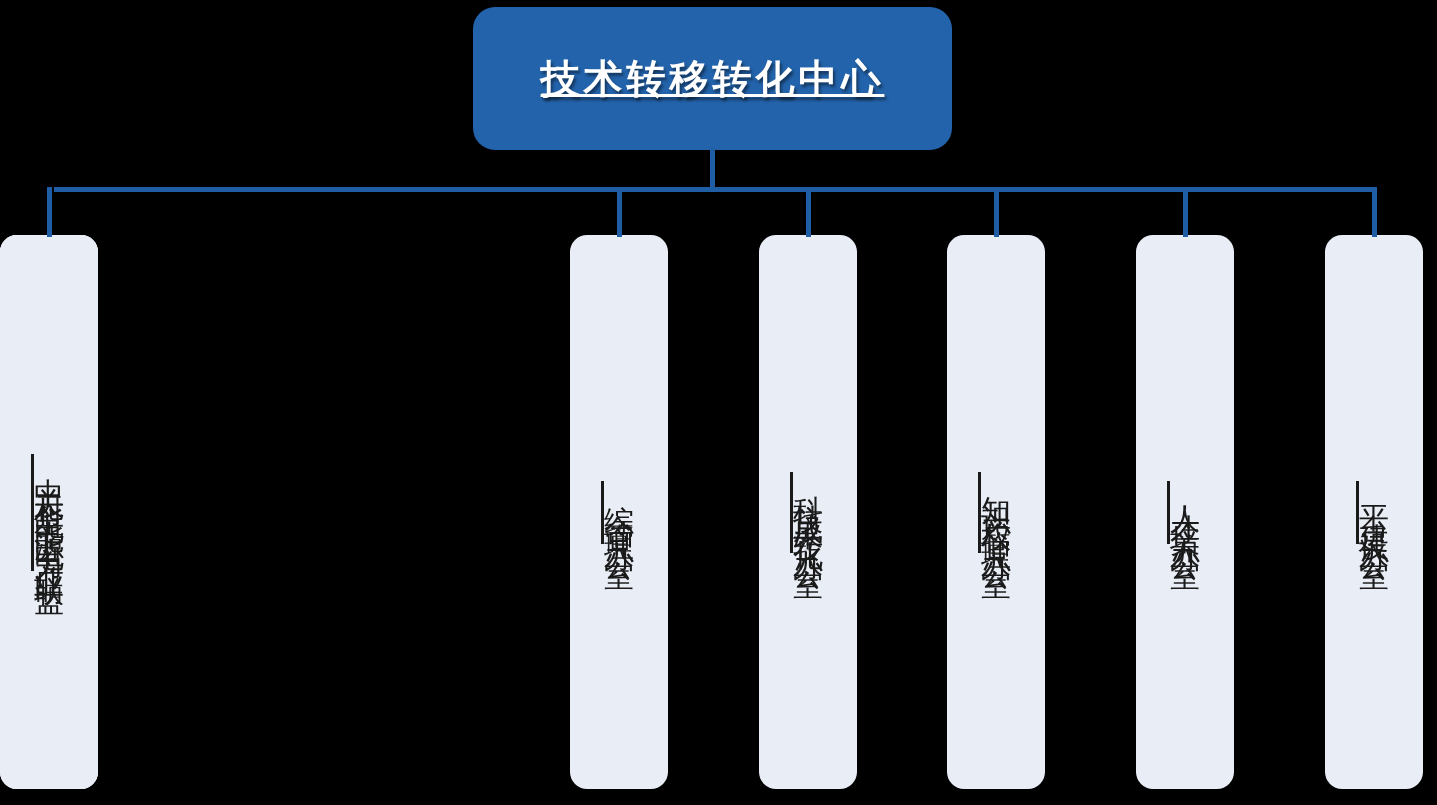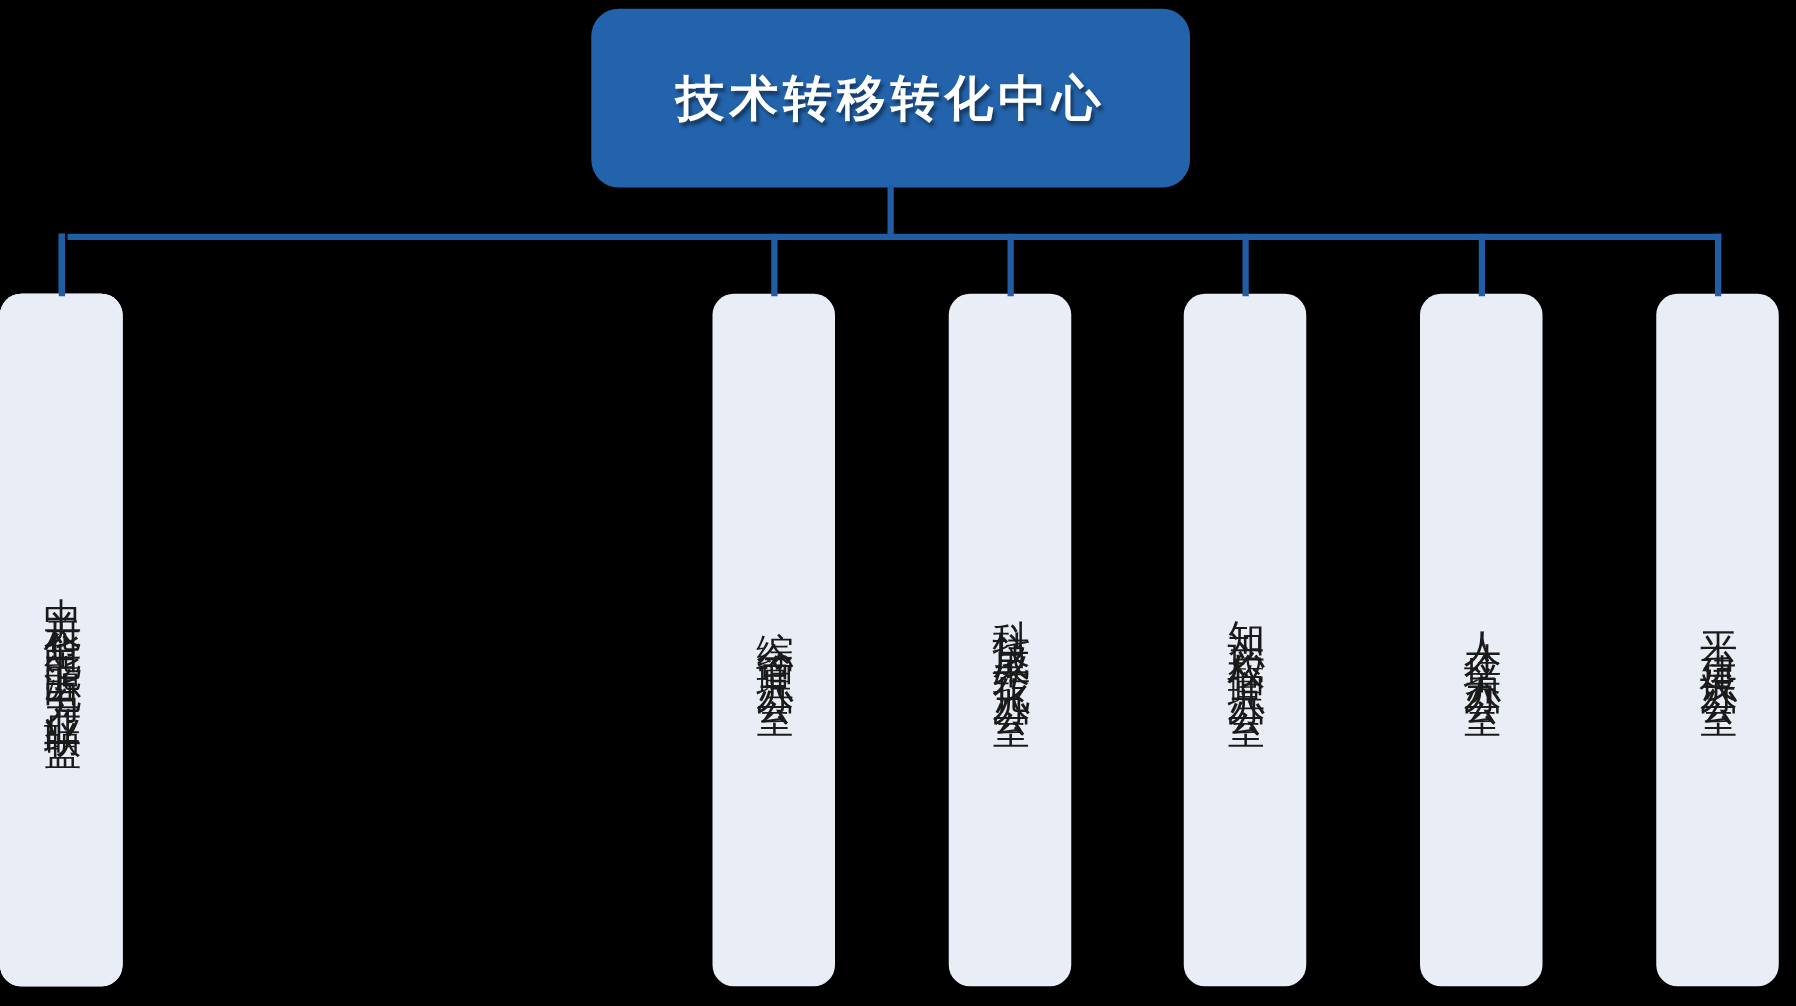--- a/index.html
+++ b/index.html
@@ -3,21 +3,21 @@
 <meta charset="utf-8">
 <style>
   :root {
     --bg: #000000;
     --accent: #2363AB;
     --connector: #1F5DA4;
     --unit-fill: #E9EEF6;
     --unit-text: #1A1A1A;
     --root-text: #FFFFFF;
   }
-  * { margin: 0; padding: 0; box-sizing: border-box; }
+  * { margin: 0; padding: 0; box-sizing: border-box; text-decoration: underline; }
   html, body {
     width: 1437px; height: 805px;
     background: var(--bg);
     overflow: hidden;
     font-family: "Liberation Sans", sans-serif;
   }
   .canvas {
     position: relative;
     width: 1437px; height: 805px;
     background: var(--bg);

